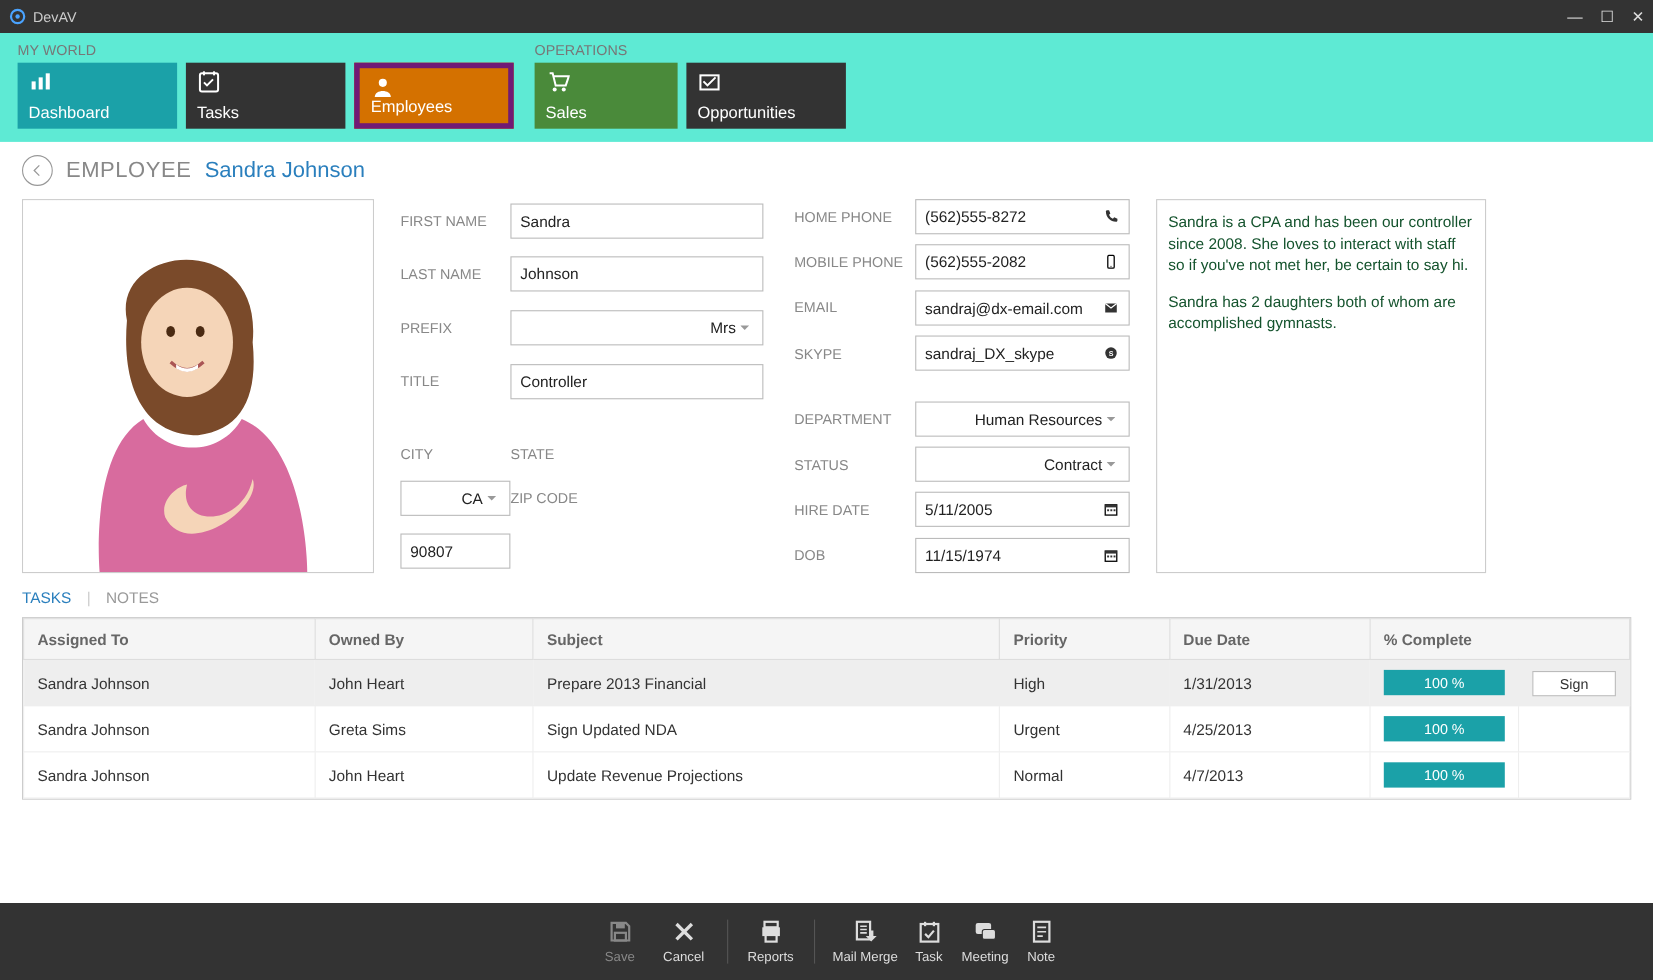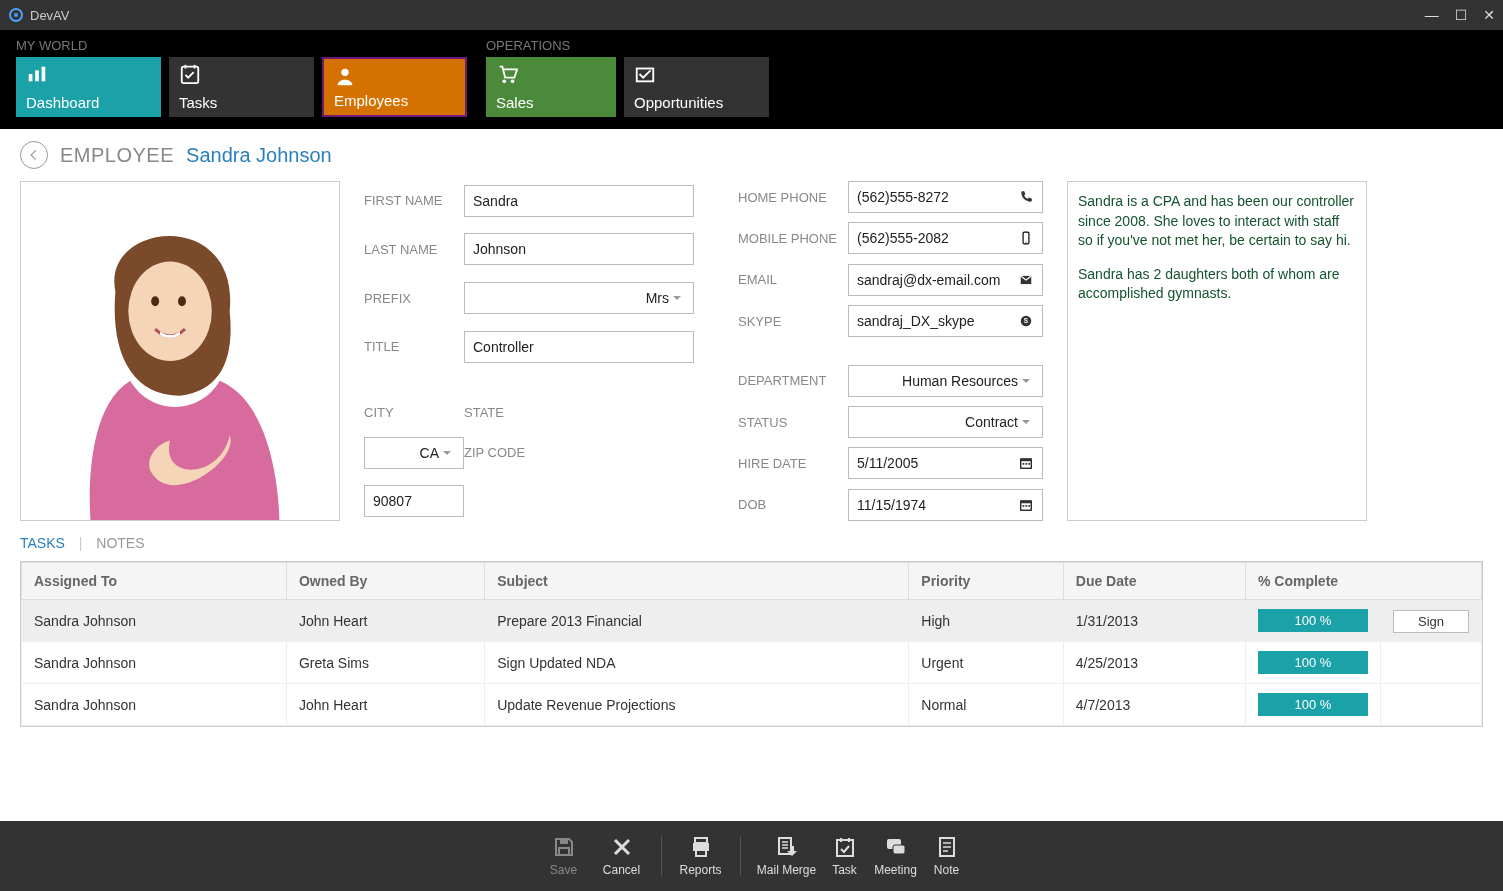--- a/index.html
+++ b/index.html
@@ -3,31 +3,31 @@
 <meta charset="utf-8">
 <style>
 * { box-sizing: border-box; margin: 0; padding: 0; }
 body { font-family: "Segoe UI", Arial, sans-serif; font-size: 14px; background: #fff; color: #333; overflow: hidden; width: 1503px; height: 891px; }
 .titlebar { height: 30px; background: #333; display: flex; align-items: center; padding: 0 8px; color: #ccc; }
 .titlebar .logo { display: inline-flex; align-items: center; justify-content: center; width: 16px; height: 16px; margin-right: 6px; }
 .titlebar .logo svg { width: 16px; height: 16px; }
 .titlebar .title { font-size: 13px; }
 .titlebar .wincontrols { margin-left: auto; display: flex; gap: 16px; font-size: 14px; color: #ddd; }
 .titlebar .wincontrols span { cursor: pointer; }
-.ribbon { background: #000000; padding: 8px 16px 12px 16px; }
+.ribbon { background: #5eead4; padding: 8px 16px 12px 16px; }
 .ribbon .section-label { font-size: 13px; color: #777; margin-bottom: 4px; }
 .ribbon-row { display: flex; gap: 8px; }
 .ribbon .group { display: flex; flex-direction: column; }
 .ribbon .tiles { display: flex; gap: 8px; }
 .tile { width: 145px; height: 60px; display: flex; flex-direction: column; justify-content: flex-end; padding: 6px 10px; color: #fff; cursor: pointer; position: relative; }
 .tile .icon { position: absolute; top: 6px; left: 10px; }
 .tile .icon svg { width: 22px; height: 22px; fill: #fff; }
 .tile.teal { background: #1ba1a8; }
 .tile.dark { background: #333; }
-.tile.orange { background: #d47100; border: 2px solid #701a75; box-sizing: border-box; }
+.tile.orange { background: #d47100; border: 5px solid #701a75; box-sizing: border-box; }
 .tile.blue { background: #1177bb; }
 .tile.green { background: #4a8a3a; }
 .tile .label { font-size: 15px; }
 .tile .split { position: absolute; right: 0; top: 0; bottom: 0; width: 16px; display: flex; align-items: center; justify-content: center; border-left: 1px solid rgba(255,255,255,0.15); }
 .tile .split svg { width: 8px; height: 8px; fill: #fff; }
 .content { padding: 12px 20px 0 20px; height: calc(100% - 30px - 90px - 70px); overflow: hidden; }
 .page-header { display: flex; align-items: center; gap: 12px; margin-bottom: 12px; }
 .back-btn { width: 28px; height: 28px; border: 1.5px solid #999; border-radius: 50%; display: flex; align-items: center; justify-content: center; cursor: pointer; }
 .back-btn svg { width: 14px; height: 14px; fill: #999; }
 .page-header .kind { font-size: 20px; color: #888; letter-spacing: 0.5px; }
@@ -36,21 +36,21 @@
 .photo { width: 320px; height: 340px; border: 1px solid #ccc; background: linear-gradient(135deg, #fff 0%, #fafafa 100%); position: relative; overflow: hidden; }
 .photo svg { width: 100%; height: 100%; }
 .form-col { display: grid; grid-template-columns: 100px 230px; row-gap: 9px; align-items: center; }
 .form-col .lbl { font-size: 13px; color: #888; }
 .input { border: 1px solid #bbb; height: 32px; padding: 0 8px; display: flex; align-items: center; justify-content: space-between; background: #fff; font-size: 14px; color: #222; }
 .input .val { flex: 1; white-space: nowrap; overflow: hidden; }
 .input .rv { text-align: right; flex: 1; }
 .input .icn { width: 16px; display: flex; justify-content: center; }
 .input .icn svg { width: 14px; height: 14px; fill: #333; }
 .input .caret svg { width: 8px; height: 8px; fill: #999; }
-.col2 { margin-left: 20px; grid-template-columns: 110px 195px; }
+.col2 { margin-left: 4px; grid-template-columns: 110px 195px; }
 .spacer { height: 9px; grid-column: 1 / -1; }
 .notes-box { width: 300px; height: 340px; border: 1px solid #ccc; padding: 10px; font-size: 14px; color: #14532d; line-height: 1.4; }
 .notes-box p { margin-bottom: 14px; }
 .tabs { margin-top: 14px; font-size: 14px; }
 .tabs .tab { color: #999; cursor: pointer; }
 .tabs .tab.active { color: #2a7fbd; }
 .tabs .sep { color: #ccc; margin: 0 10px; }
 .grid { border: 1px solid #ccc; margin-top: 10px; width: 100%; }
 .grid table { width: 100%; border-collapse: collapse; }
 .grid th { text-align: left; font-weight: bold; color: #666; background: #f5f5f5; border: 1px solid #ddd; padding: 10px 12px; font-size: 14px; }

